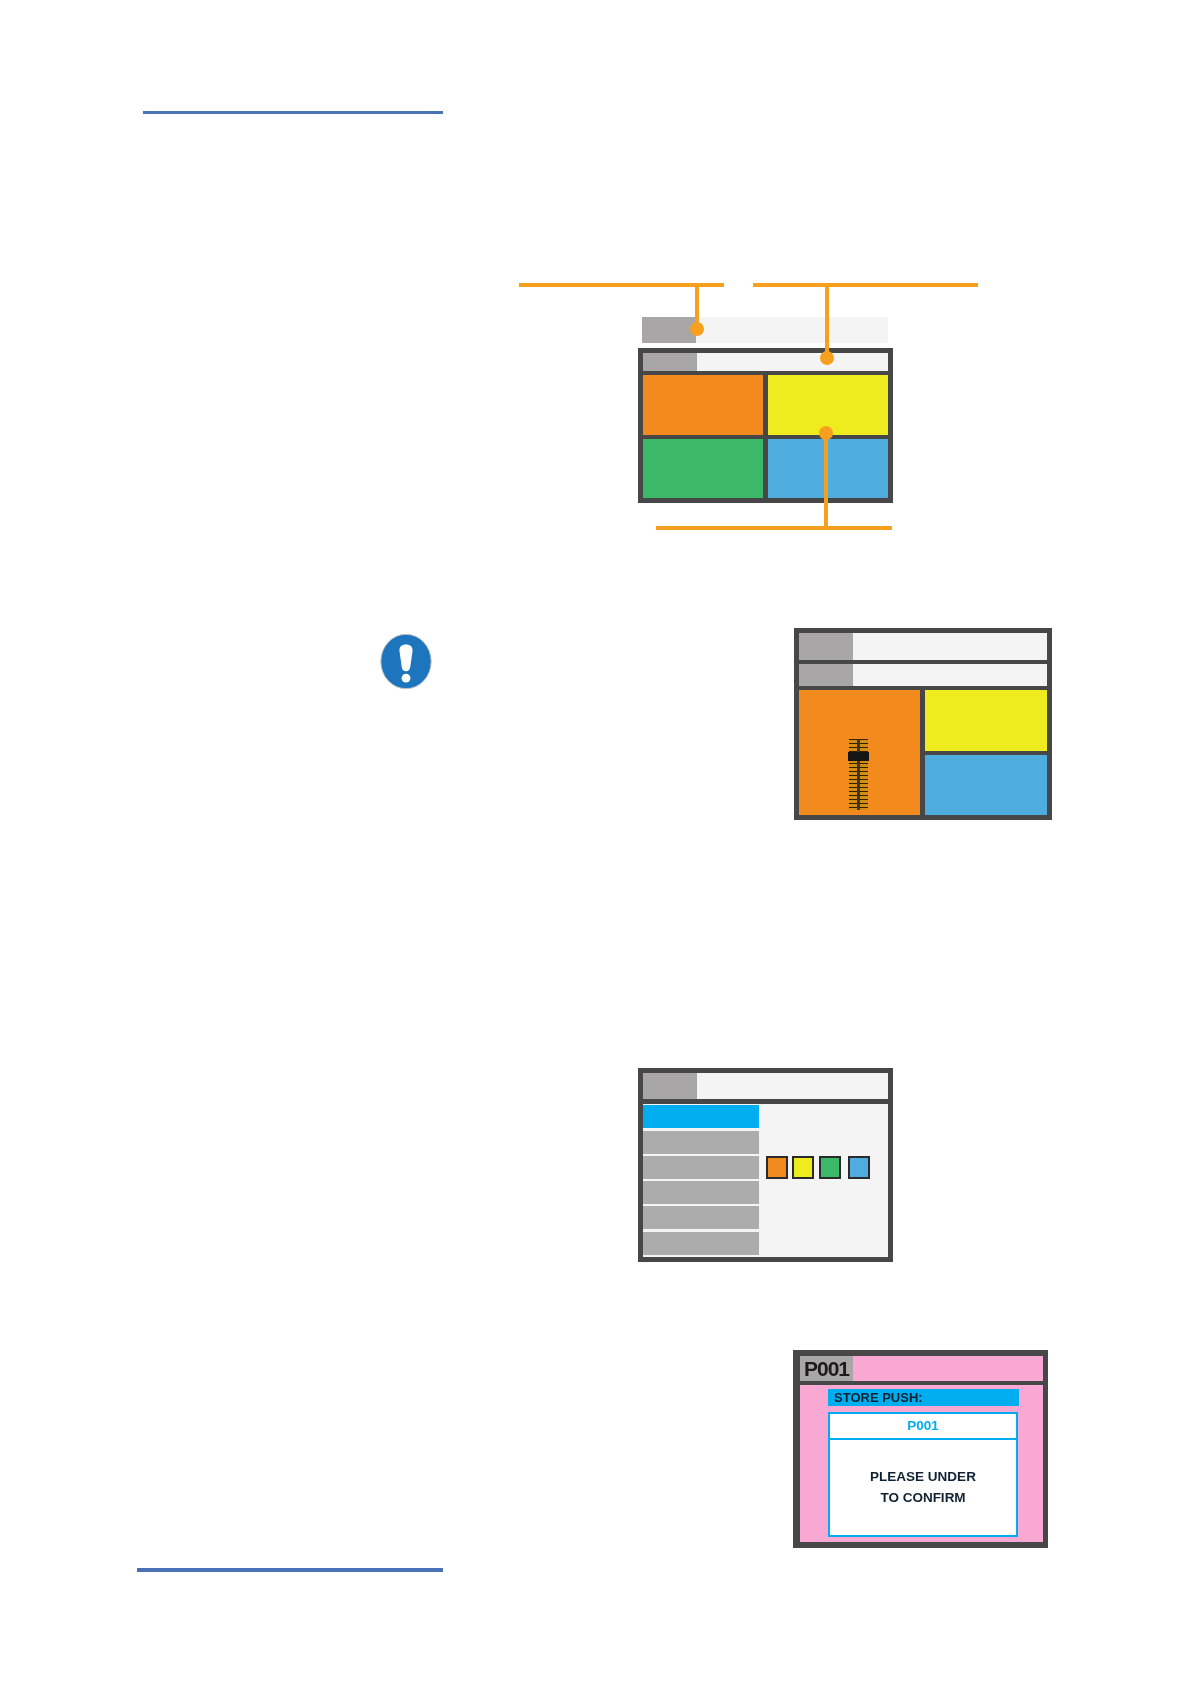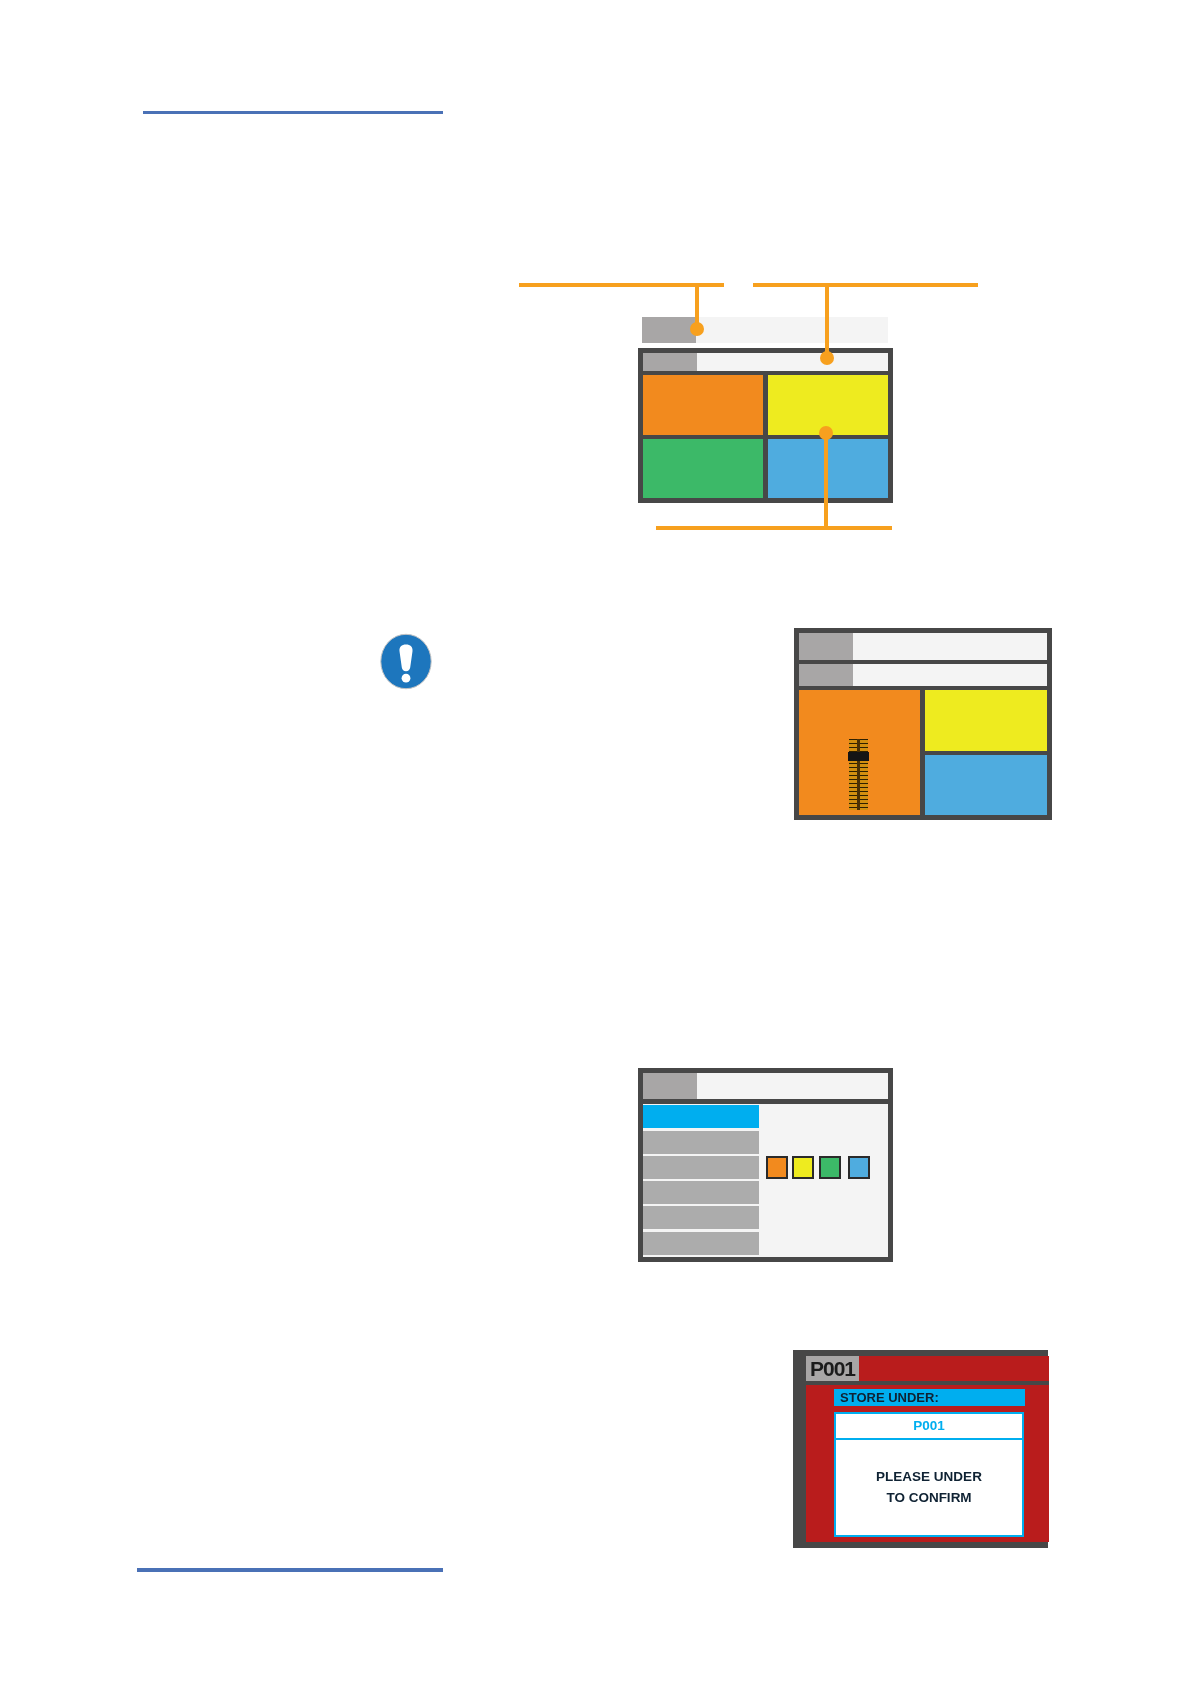--- a/index.html
+++ b/index.html
@@ -120,25 +120,25 @@
         <div class="list-item" style="top:128px;"></div>
         <div class="swatch z-orange" style="left:123px;"></div>
         <div class="swatch z-yellow" style="left:149px;"></div>
         <div class="swatch z-green" style="left:176px;"></div>
         <div class="swatch z-blue" style="left:205px;"></div>
       </div>
     </div>
   </div>
 
   <div class="frame" style="left:793px;top:1350px;width:255px;height:198px;">
-    <div class="inner" style="left:13px;top:6px;width:243px;height:186px;background:#b91c1c;text-decoration:underline;">
+    <div class="inner" style="left:7px;top:6px;width:243px;height:186px;background:#f9a8d4;text-decoration:underline;">
       <div class="dlg-tab">P001</div>
       <div class="abs" style="left:0;top:25px;width:243px;height:4px;background:#474747;"></div>
       <div class="abs" style="left:0;top:29px;width:243px;height:157px;">
-        <div class="dlg-bar" style="left:28px;top:4px;width:191px;height:17px;">STORE UNDER:</div>
+        <div class="dlg-bar" style="left:28px;top:4px;width:191px;height:17px;">STORE PUSH:</div>
         <div class="dlg-box" style="left:28px;top:27px;width:190px;height:125px;">
           <div class="dlg-box-header">P001</div>
           <div class="dlg-box-body">
             <div>PLEASE UNDER</div>
             <div>TO CONFIRM</div>
           </div>
         </div>
       </div>
     </div>
   </div>

